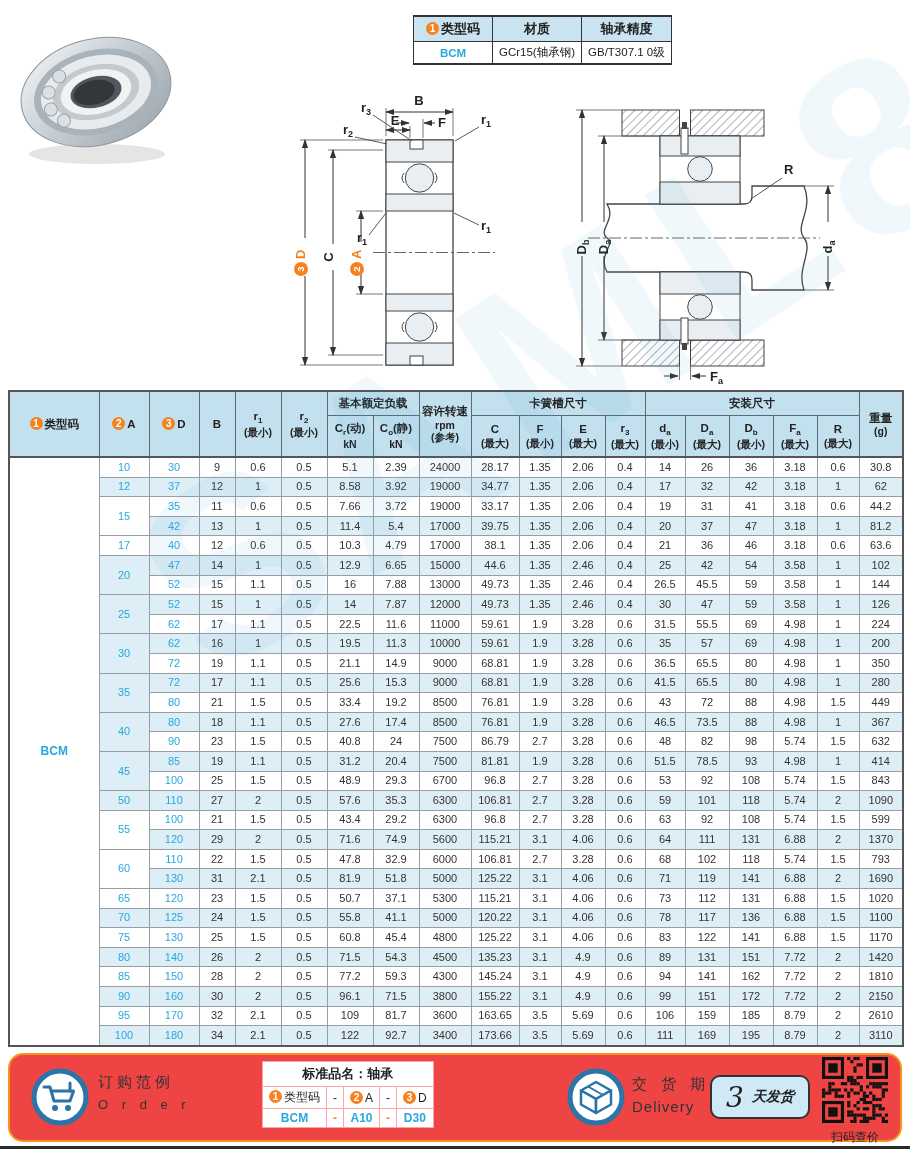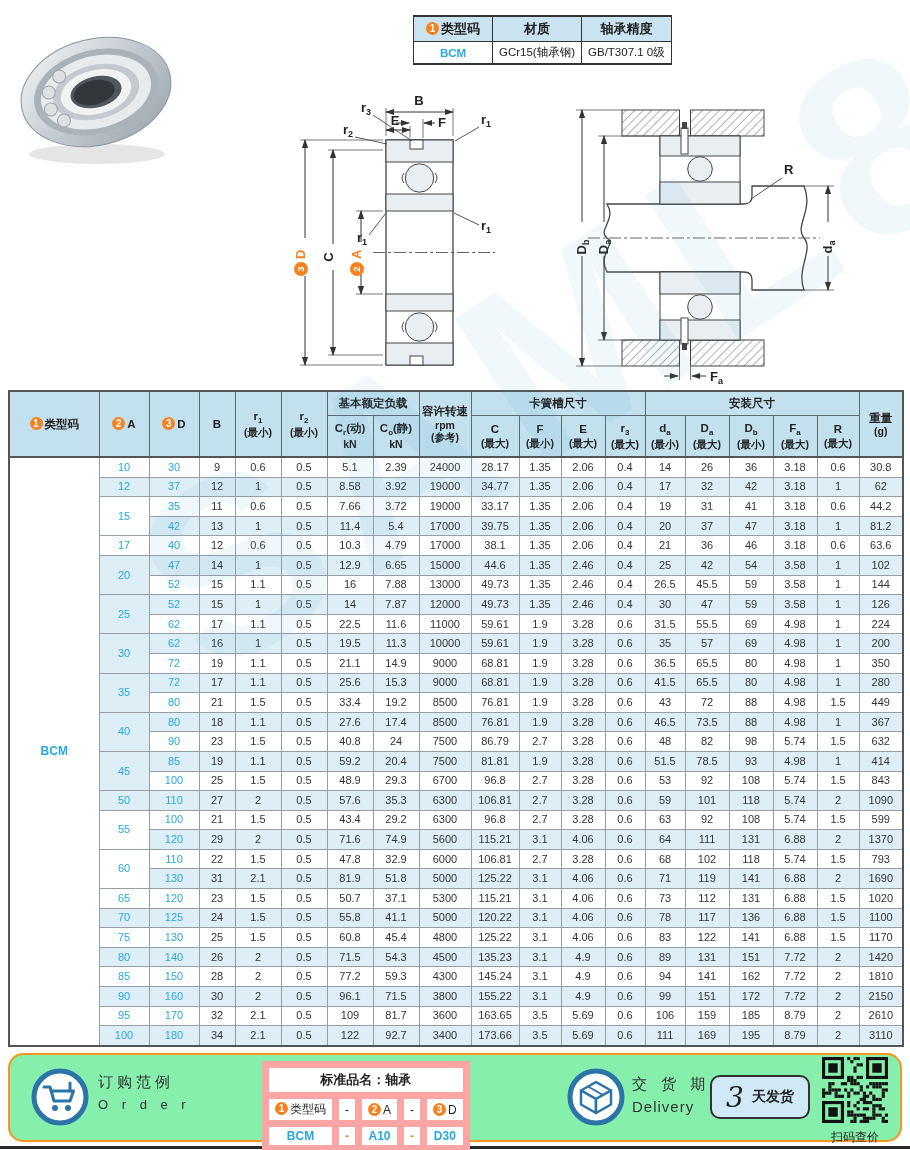--- a/index.html
+++ b/index.html
@@ -38,34 +38,34 @@
   .main-table sub { font-size:8px; }
   .hl2 { font-size:10.5px; font-weight:bold; line-height:1.2; }
 
   
   .dim { font-family:"Liberation Sans","DejaVu Sans",sans-serif; font-size:13px; font-weight:bold; fill:#222; }
   .dims { font-size:9px; font-weight:bold; fill:#222; }
   .dimo { fill:#f5821f; }
 
   
   .footer-box { position:absolute; left:8px; top:1053px; width:890px; height:85px;
-                border:2px solid #f7941d; border-radius:15px; z-index:2; background:#86efac; }
+                border:2px solid #f7941d; border-radius:15px; z-index:2; background:#ef4444; }
   .order-cn { position:absolute; left:88px; top:18px; font-size:15px; letter-spacing:4px; color:#333; white-space:nowrap; }
   .order-en { position:absolute; left:88px; top:42px; font-size:13px; letter-spacing:5px; color:#333; white-space:nowrap;text-align:center; }
   .order-table { position:absolute; left:252px; top:6px; border-collapse:collapse; background:#fff; }
-  .order-table td { border:7px solid #fca5a5; text-align:center; font-size:12px; padding:2px 6px; white-space:nowrap; }
+  .order-table td { border:1px solid #fca5a5; text-align:center; font-size:12px; padding:2px 6px; white-space:nowrap; }
   .order-table .ot-title { font-size:13px; font-weight:bold; padding:3px 4px; }
   .dash-o { color:#f5821f; font-weight:bold; }
   .deliv-cn { position:absolute; left:622px; top:20px; font-size:15px; letter-spacing:5px; color:#333; white-space:nowrap; }
   .deliv-en { position:absolute; left:622px; top:43px; font-size:15px; letter-spacing:1px; color:#333; white-space:nowrap; }
   .deliv-badge { position:absolute; left:700px; top:20px; width:96px; height:40px; background:#cfe9f6;
                  border:2px solid #333; border-radius:10px; display:flex; align-items:center;
                  justify-content:center; gap:8px; }
   .deliv-num { font-family:"DejaVu Serif","Liberation Serif",serif; font-style:italic; font-size:28px; color:#222; }
-  .deliv-unit { font-size:14px; font-weight:bold; color:#222; }
+  .deliv-unit { font-size:14px; font-weight:bold; color:#222;font-style:italic; }
   .qr-wrap { position:absolute; left:812px; top:2px; width:66px; text-align:center; }
   .qr-caption { font-size:12px; color:#222; margin-top:2px; white-space:nowrap;text-align:center; }
   .icon-circle { position:absolute; }
   .bottom-bar { position:absolute; left:0; top:1146px; width:910px; height:3px; background:#2a2a2a; }
 </style>
 </head>
 <body>
 
 <div class="page">
 
@@ -666,21 +666,21 @@
           <td>5.74</td>
           <td>1.5</td>
           <td>632</td>
         </tr>
         <tr class="zr">
           <td rowspan="2" class="acell">45</td>
           <td class="dcol">85</td>
           <td>19</td>
           <td>1.1</td>
           <td>0.5</td>
-          <td>59.2</td>
+          <td>31.2</td>
           <td>20.4</td>
           <td>7500</td>
           <td>81.81</td>
           <td>1.9</td>
           <td>3.28</td>
           <td>0.6</td>
           <td>51.5</td>
           <td>78.5</td>
           <td>93</td>
           <td>4.98</td>

